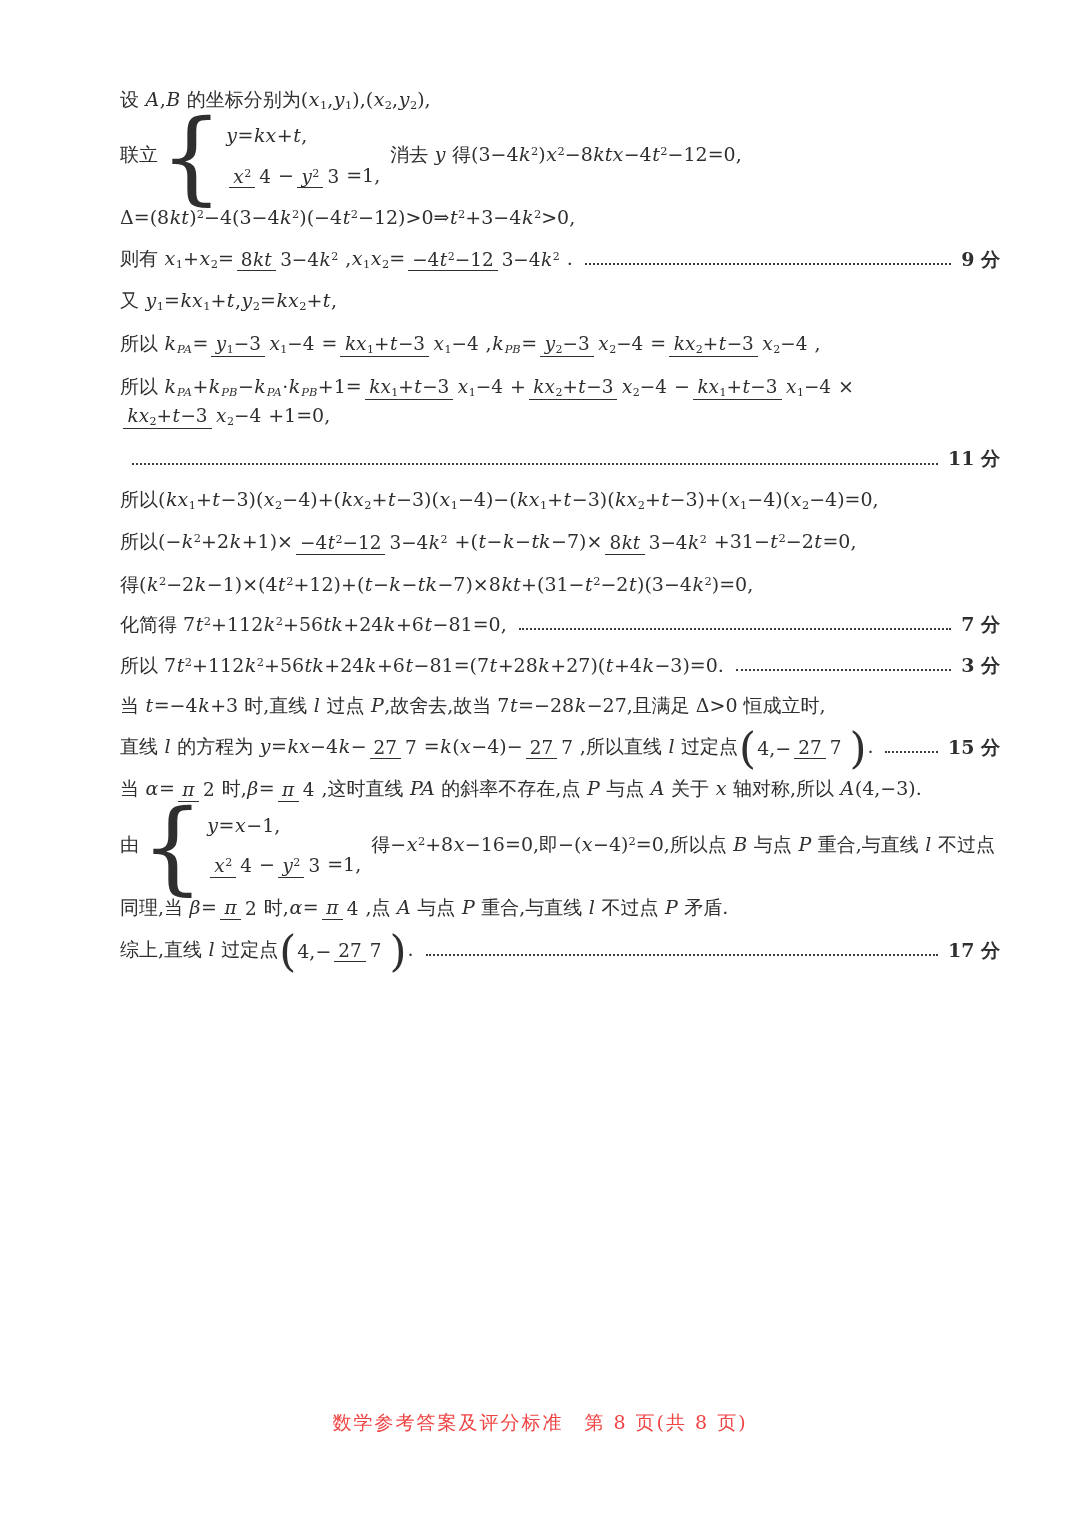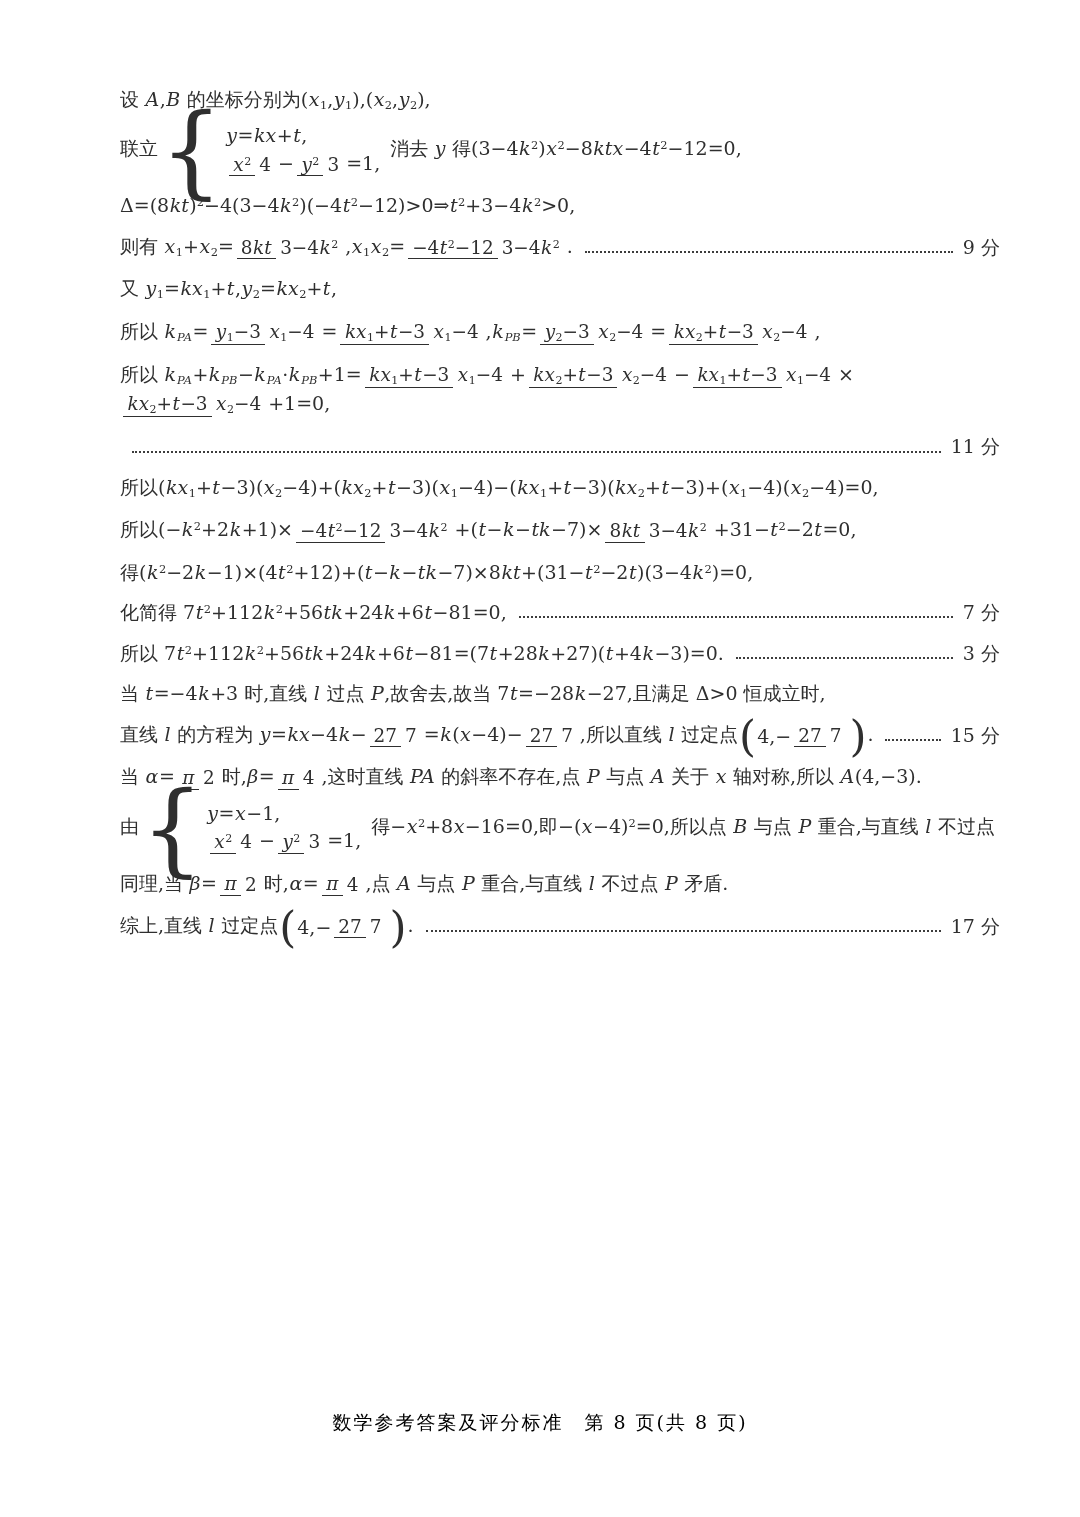--- a/index.html
+++ b/index.html
@@ -31,32 +31,32 @@
     display:inline-flex;flex-direction:row;align-items:center;
     vertical-align:middle;margin:2px 3px;line-height:1.18;font-size:0.97em;text-align:right;
   }
   .frac .num{padding:0 4px;border-bottom:1.6px solid var(--ink);}
   .frac .den{padding:0 4px;}
   .cases{display:inline-flex;align-items:center;vertical-align:middle;margin:0 4px 0 2px;}
   .cases .brace{
     font-size:5.2em;font-weight:100;line-height:0;
     transform:scaleY(1.02);margin-right:3px;
   }
-  .cases .rows{display:flex;flex-direction:column;align-items:flex-start;row-gap:1px;}
+  .cases .rows{display:flex;flex-direction:column;align-items:flex-start;row-gap:13px;}
   .pgroup{display:inline-flex;align-items:center;vertical-align:middle;}
   .pgroup .bp{font-size:2.3em;font-weight:200;line-height:0;margin:0 1px;}
   .leader{
     flex:1 1 auto;min-width:26px;height:0;
     border-bottom:2.6px dotted #3c3c3c;
     margin:0 10px 0 12px;align-self:center;transform:translateY(5px);
   }
-  .score{white-space:nowrap;flex:0 0 auto;}
+  .score{white-space:nowrap;flex:0 0 auto;font-weight:bold;}
   .footer{
     position:absolute;left:0;right:0;top:1390px;
-    text-align:center;font-size:19px;letter-spacing:2px;color:#000000;
+    text-align:center;font-size:19px;letter-spacing:2px;color:#ef4444;
   }
 </style>
 </head>
 <body>
 
 <div class="sheet">
   <div class="lines">
       <div class="line">
         <span class="formula">设 <i>A</i>,<i>B</i> 的坐标分别为(<i>x</i><span class="sub">1</span>,<i>y</i><span class="sub">1</span>),(<i>x</i><span class="sub">2</span>,<i>y</i><span class="sub">2</span>),</span>
       </div>

